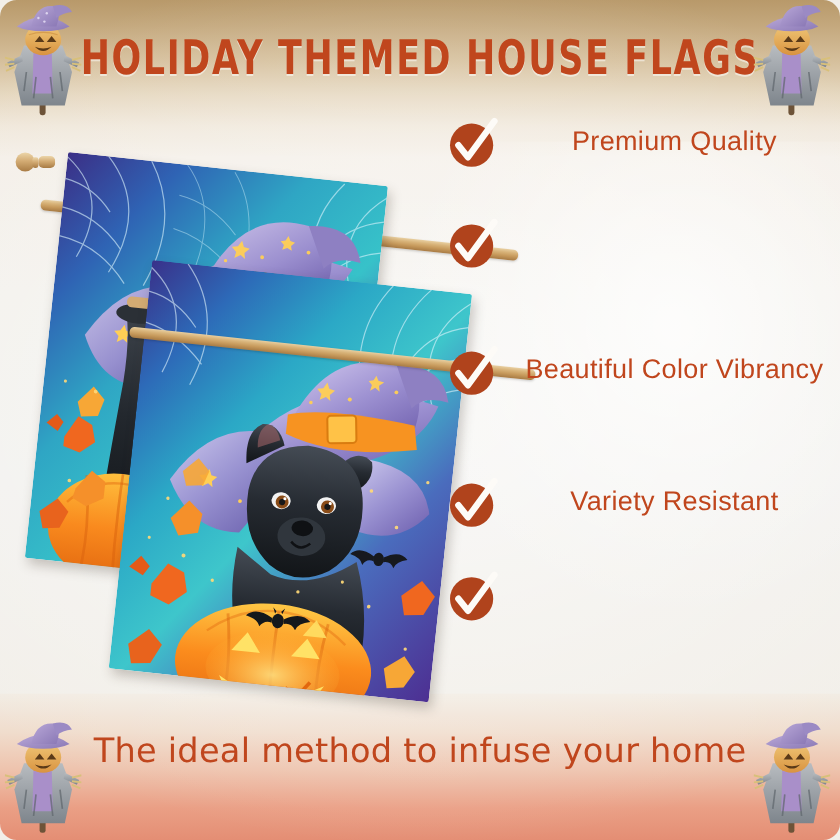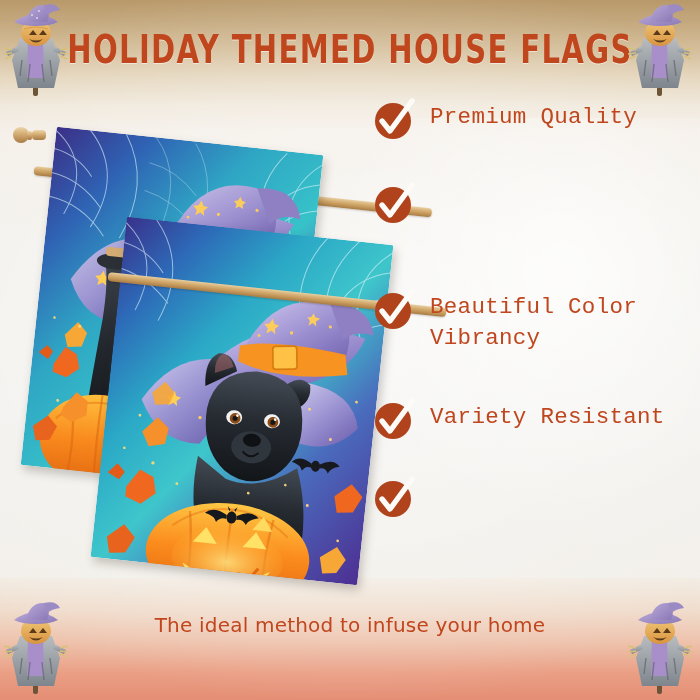--- a/index.html
+++ b/index.html
@@ -3,21 +3,21 @@
 <meta charset="utf-8">
 <style>
   * { margin:0; padding:0; box-sizing:border-box; }
   html,body { width:700px; height:700px; overflow:hidden; }
   body {
     font-family:"DejaVu Sans", sans-serif;
     background:#f2efe9;
     position:relative;
   }
 
-  #stage { position:absolute; inset:0; width:700px; height:700px; overflow:hidden; }
+  #stage { position:absolute; inset:0; width:700px; height:700px; overflow:hidden;border-radius:14px; }
 
   
   .band-top{
     position:absolute; left:0; top:0; width:700px; height:132px;
     background:linear-gradient(180deg,#b8996a 0%,#c4a87d 16%,#d5bf9b 38%,#e6d8c0 60%,#f0e8db 80%,#f4efe8 100%);
   }
   .band-mid{
     position:absolute; left:0; top:130px; width:700px; height:452px;
     background:linear-gradient(180deg,#f4efe8 0%,#f3f1ec 25%,#f2f1ee 60%,#f2efe9 100%);
   }
@@ -83,34 +83,34 @@
   .f2{ position:absolute; left:0;  top:84px; width:322px; }
   .f3{ position:absolute; left:0;  top:190px;width:322px; }
   .f4{ position:absolute; left:0;  top:300px;width:322px; }
   .f5{ position:absolute; left:0;  top:378px;width:322px; }
 
   .check{ flex:0 0 auto; width:44px; height:44px; position:relative; }
   .check svg{ display:block; width:44px; height:44px; }
 
   .feat-label{
     flex:1 1 auto;
-    font-family:Liberation Mono, monospace;
+    font-family:Liberation Sans, sans-serif;
     font-size:22.5px; line-height:31px;
     color:#c0461d;
-    text-align:left;
+    text-align:center;
     padding-top:4px;
     letter-spacing:.3px;
   }
 
   
   .caption{
     position:absolute; left:40px; top:608px; width:620px;
     text-align:center;
     font-family:"DejaVu Sans", sans-serif;
-    font-size:20px; line-height:35px;
+    font-size:28px; line-height:35px;
     color:#c0461d;
     letter-spacing:.2px;
   }
   .caption .l2{ display:block; }
 </style>
 </head>
 <body>
 
 <div id="stage">
 

